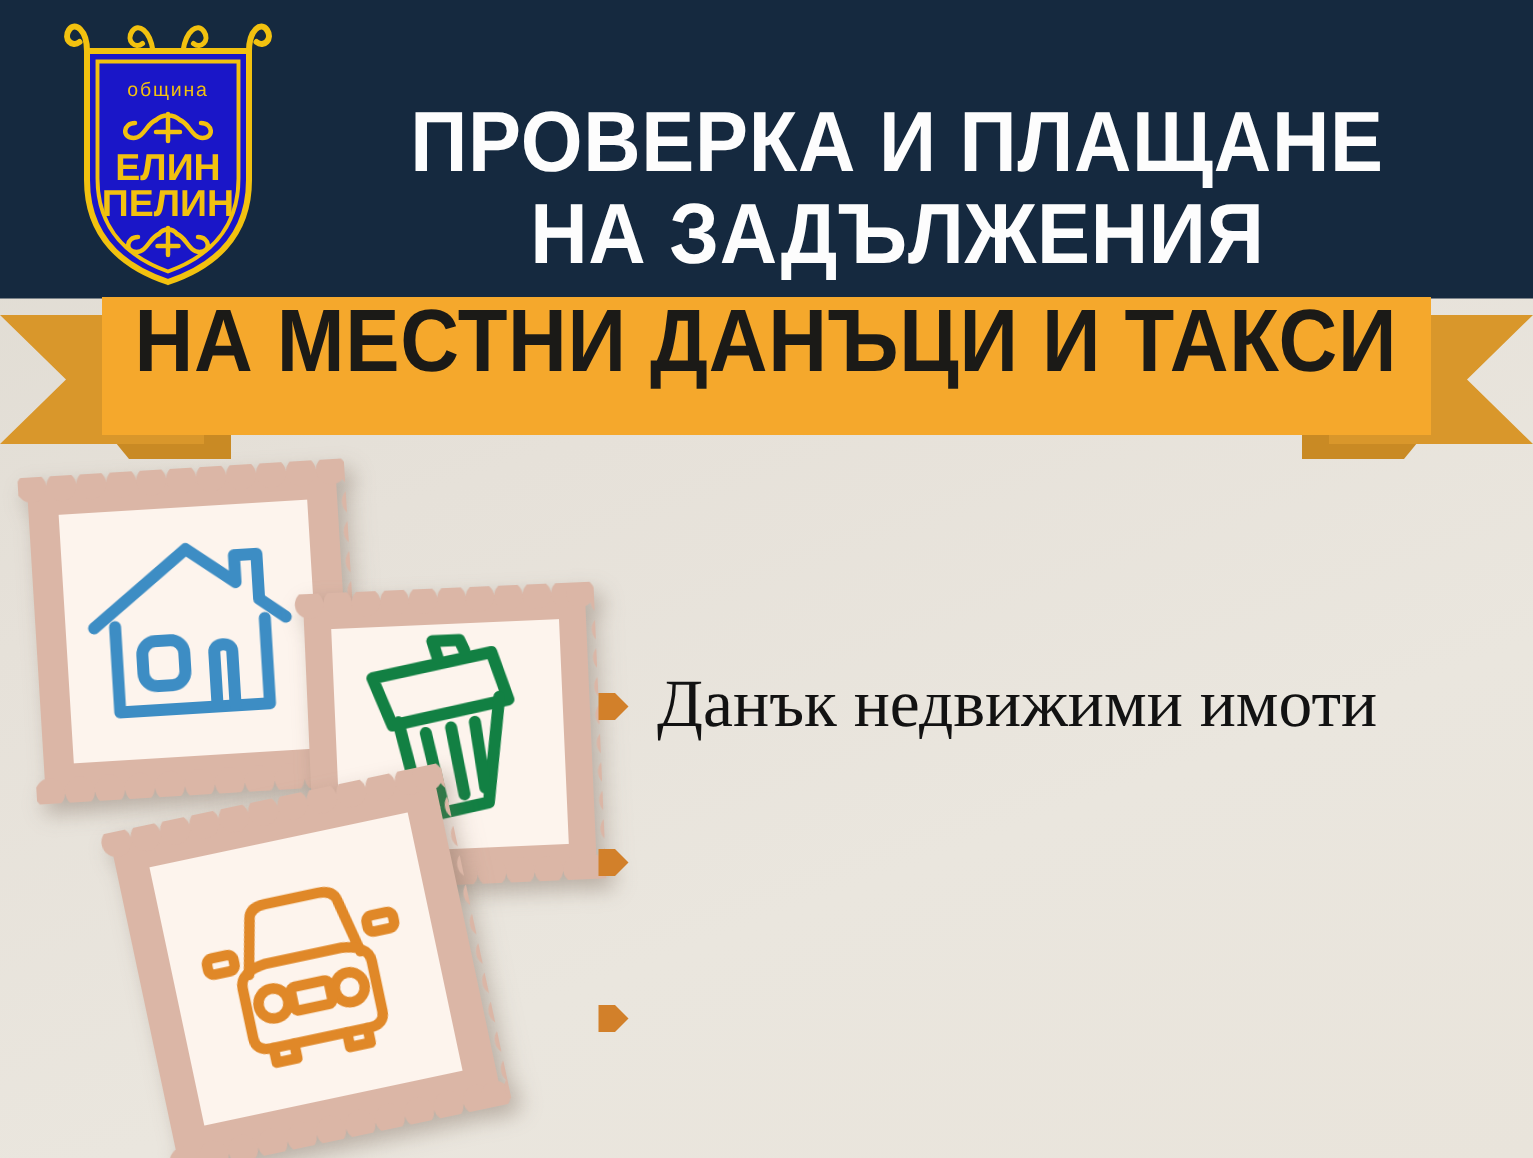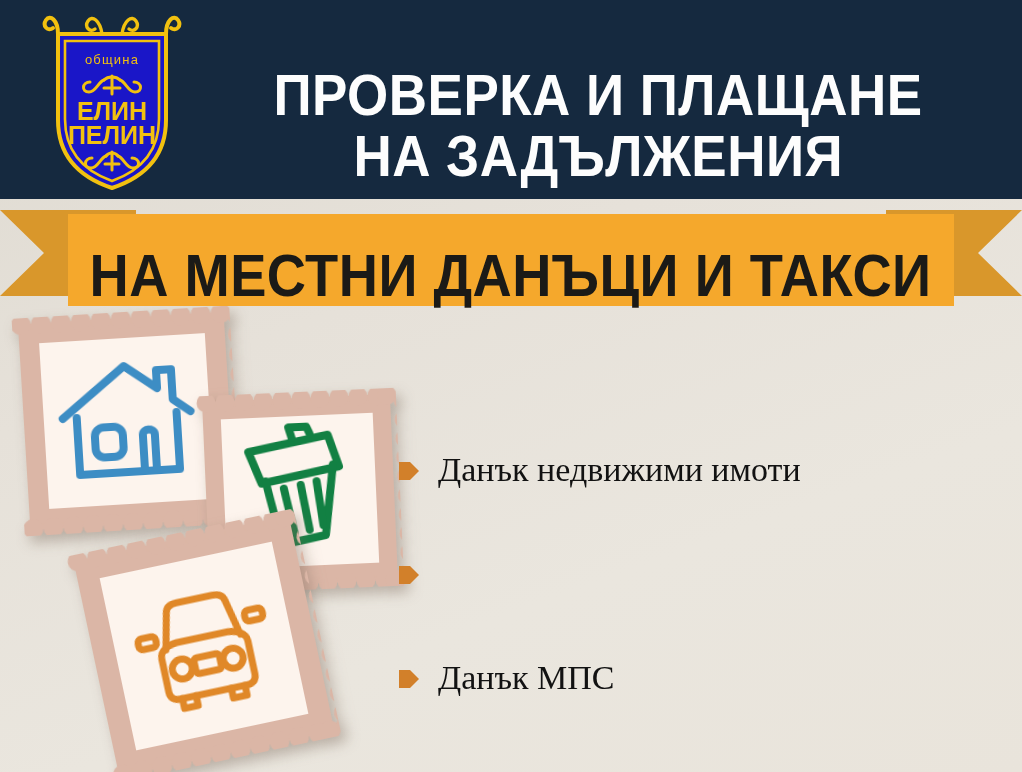--- a/index.html
+++ b/index.html
@@ -83,26 +83,26 @@
     top: 88px;
     width: 86px;
     height: 22px;
     background: #c98a24;
   }
   .ribbon-fold.left  { left: 68px;  clip-path: polygon(0 0, 100% 0, 100% 100%, 18px 100%); }
   .ribbon-fold.right { right: 68px; clip-path: polygon(0 0, 100% 0, calc(100% - 18px) 100%, 0 100%); }
 
   .ribbon-band {
     position: absolute;
-    left: 68px; top: 18px;
+    left: 68px; top: 2px;
     width: 886px;
     height: 92px;
     background: #f5a82c;
     display: flex;
-    align-items: flex-end;
+    align-items: flex-start;
     justify-content: center;
   }
   .ribbon-text {
     color: #1b1a17;
     font-family: "Liberation Sans Narrow", "Liberation Sans", sans-serif;
     font-weight: 700;
     font-size: 59px;
     line-height: 1;
     letter-spacing: 0.5px;
     transform: scaleX(0.92);
@@ -137,21 +137,21 @@
     flex: 0 0 auto;
     width: 22px;
     height: 24px;
     margin-right: 18px;
     margin-top: 2px;
   }
   .bullet-marker svg { display: block; width: 100%; height: 100%; }
   .bullet-text {
     font-family: "Liberation Serif", "DejaVu Serif", serif;
     font-weight: 400;
-    font-size: 34px;
+    font-size: 45px;
     line-height: 1.05;
     color: #121212;
     white-space: nowrap;
   }
 </style>
 </head>
 <body>
 
 <div id="poster">
 
@@ -348,18 +348,17 @@
         </svg>
       </span>
     </div>
 
     <div class="bullet-row">
       <span class="bullet-marker">
         <svg viewBox="0 0 22 24" xmlns="http://www.w3.org/2000/svg" aria-hidden="true">
           <path d="M1 3 H12 L21 12 L12 21 H1 Z" fill="#d2802a"></path>
         </svg>
       </span>
-      <span class="bullet-text">Данък МПС</span>
     </div>
 
   </div>
 
 </div>
 
 </body></html>

